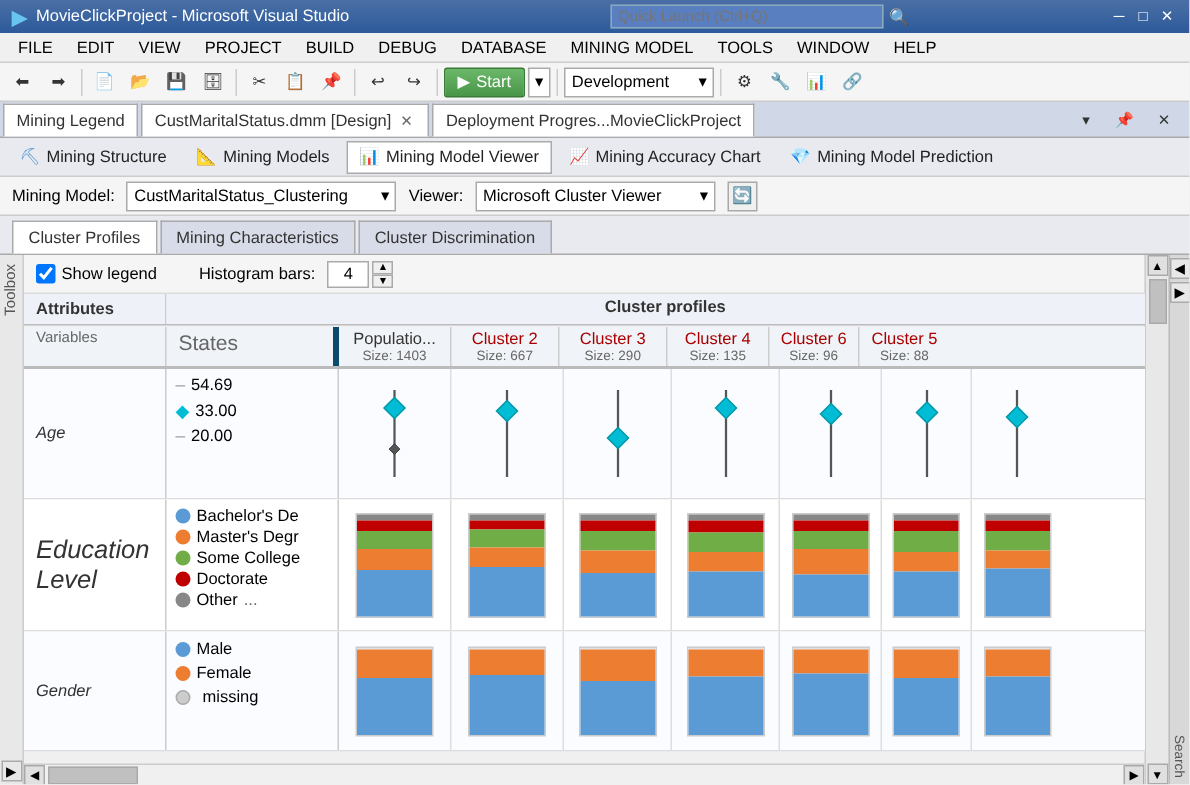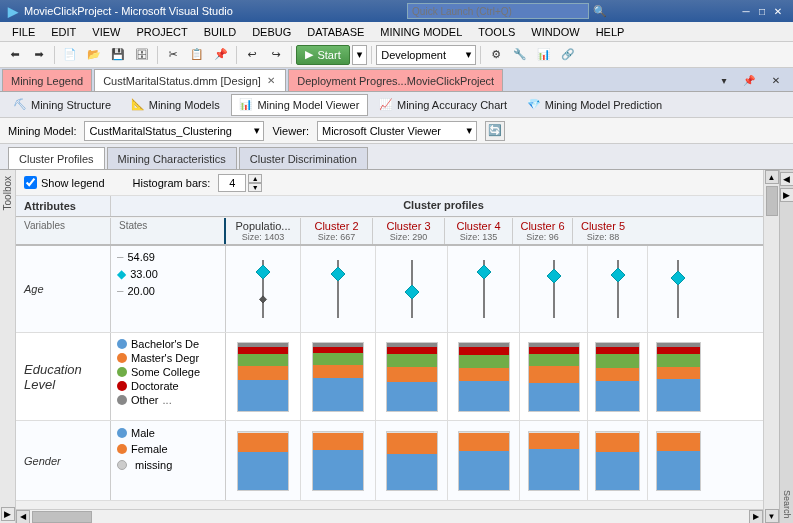--- a/index.html
+++ b/index.html
@@ -58,21 +58,21 @@
       align-items: flex-end;
       padding: 0 2px;
       border-bottom: 1px solid #aaa;
     }
     .doc-tab {
       height: 22px;
       padding: 0 8px;
       display: flex;
       align-items: center;
       gap: 4px;
-      background: #fca5a5;
+      background: #ffffff;
       border: 1px solid #aaa;
       border-bottom: none;
       cursor: pointer;
       font-size: 11px;
       color: #333;
       margin-right: 2px;
     }
     .doc-tab.active {
       background: white;
       border-bottom-color: white;
@@ -378,21 +378,21 @@
     <div class="table-area" id="tableArea">
       <div style="min-width:760px;">
 
         <div style="display:flex; background:#eef2f8; border-bottom:1px solid #bbb; position:sticky; top:0; z-index:10;">
           <div style="width:95px; min-width:95px; padding:4px 8px; border-right:1px solid #ccc; font-size:11px; font-weight:bold; color:#333;">Attributes</div>
           <div style="flex:1; text-align:center; font-weight:bold; padding:3px 0; font-size:11px; color:#333; background:#eef2f8;">Cluster profiles</div>
         </div>
 
         <div style="display:flex; background:#f0f4f8; border-bottom:2px solid #bbb; position:sticky; top:22px; z-index:9;">
           <div style="width:95px; min-width:95px; padding:2px 8px; border-right:1px solid #ccc; font-size:10px; color:#666;">Variables</div>
-          <div style="width:115px; min-width:115px; padding:2px 8px; border-right:2px solid #0c4a6e; font-size:10px; color:#666;">States</div>
+          <div style="width:115px; min-width:115px; padding:2px 8px; border-right:4px solid #0c4a6e; font-size:14px; color:#666;">States</div>
           <div style="width:75px; min-width:75px; text-align:center; padding:2px 4px; border-right:1px solid #ccc; font-size:10px;">
             <div style="color:#333;">Populatio...</div>
             <div style="color:#666; font-size:9px;">Size: 1403</div>
           </div>
           <div style="width:72px; min-width:72px; text-align:center; padding:2px 4px; border-right:1px solid #ccc; font-size:10px;">
             <div style="color:#a00;">Cluster 2</div>
             <div style="color:#666; font-size:9px;">Size: 667</div>
           </div>
           <div style="width:72px; min-width:72px; text-align:center; padding:2px 4px; border-right:1px solid #ccc; font-size:10px;">
             <div style="color:#a00;">Cluster 3</div>
@@ -468,21 +468,21 @@
           </div>
           <div style="width:60px; min-width:60px; display:flex; align-items:center; justify-content:center;">
             <svg width="30" height="68">
               <line x1="15" y1="5" x2="15" y2="63" stroke="#555" stroke-width="1.5"></line>
               <polygon points="15,16 22,23 15,30 8,23" fill="#00bcd4" stroke="#0097a7" stroke-width="1"></polygon>
             </svg>
           </div>
         </div>
 
         <div style="display:flex; border-bottom:1px solid #ddd; min-height:88px; background:white;">
-          <div style="width:95px; min-width:95px; padding:4px 8px; border-right:1px solid #ccc; font-size:13px; font-style:italic; color:#333; display:flex; align-items:center;">Education Level</div>
+          <div style="width:95px; min-width:95px; padding:4px 8px; border-right:1px solid #ccc; font-size:17px; font-style:italic; color:#333; display:flex; align-items:center;">Education Level</div>
           <div style="width:115px; min-width:115px; padding:4px 6px; border-right:1px solid #ccc; font-size:10px;">
             <div style="display:flex; align-items:center; gap:4px; padding:1px 0;">
               <span style="width:10px;height:10px;border-radius:50%;background:#5b9bd5;display:inline-block;flex-shrink:0;"></span>
               <span>Bachelor's De</span>
             </div>
             <div style="display:flex; align-items:center; gap:4px; padding:1px 0;">
               <span style="width:10px;height:10px;border-radius:50%;background:#ed7d31;display:inline-block;flex-shrink:0;"></span>
               <span>Master's Degr</span>
             </div>
             <div style="display:flex; align-items:center; gap:4px; padding:1px 0;">

